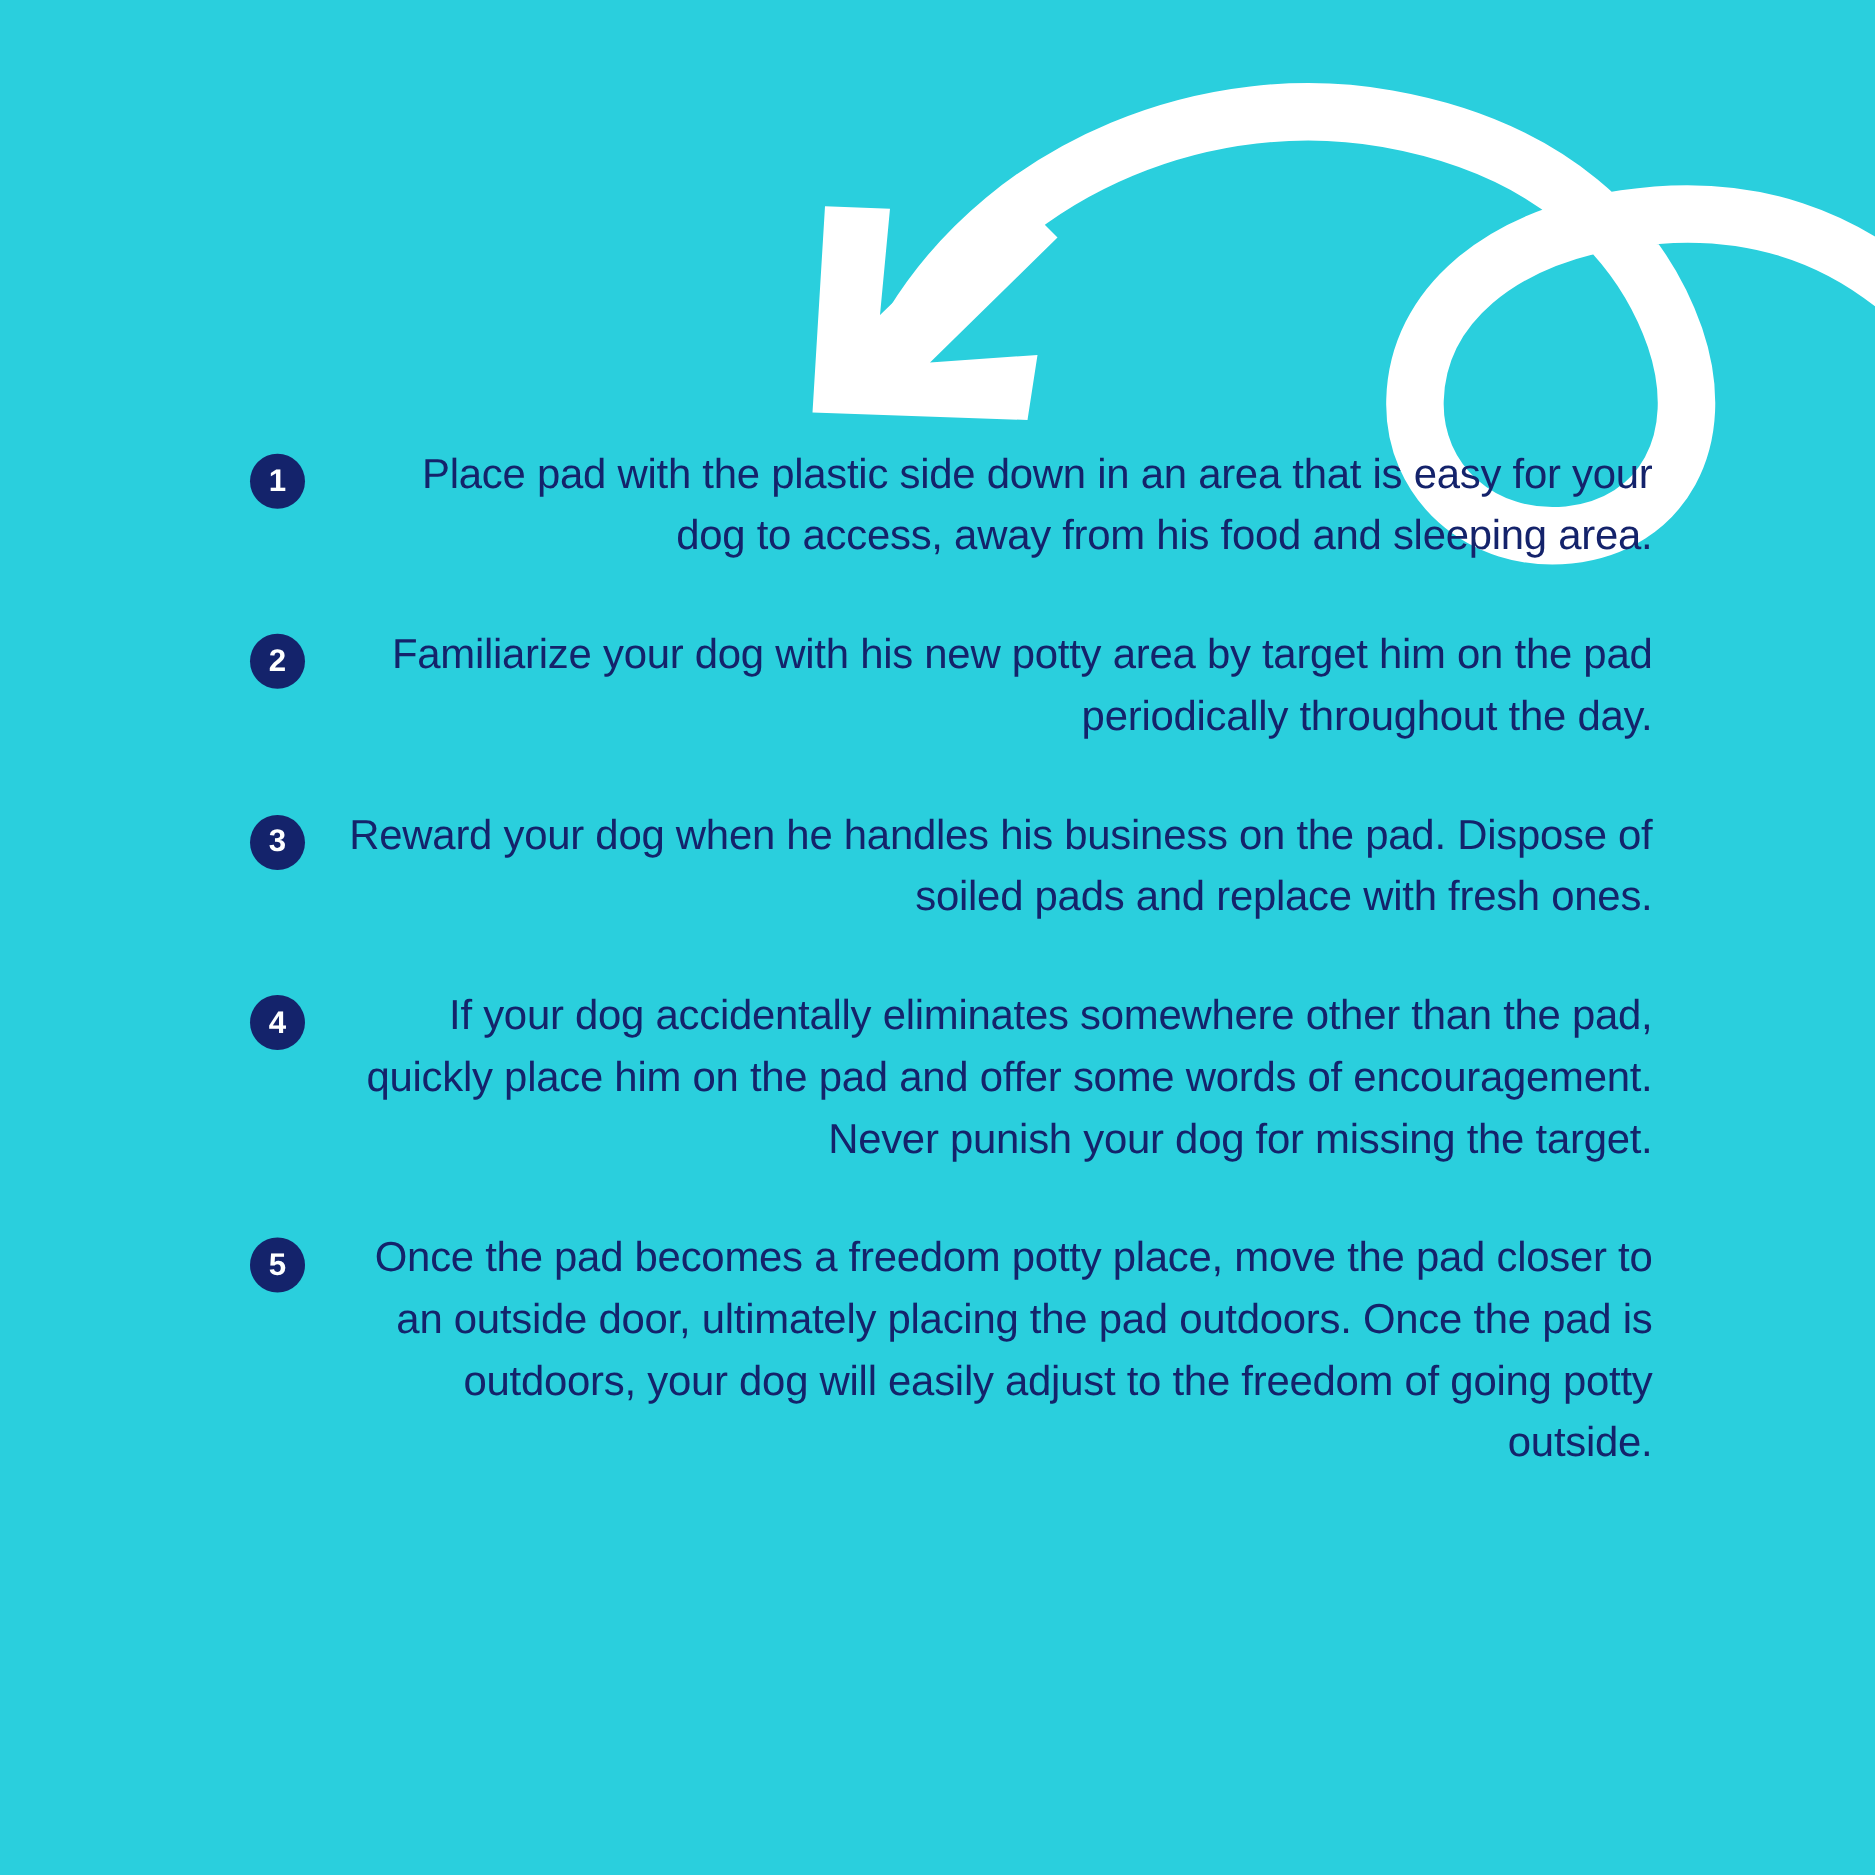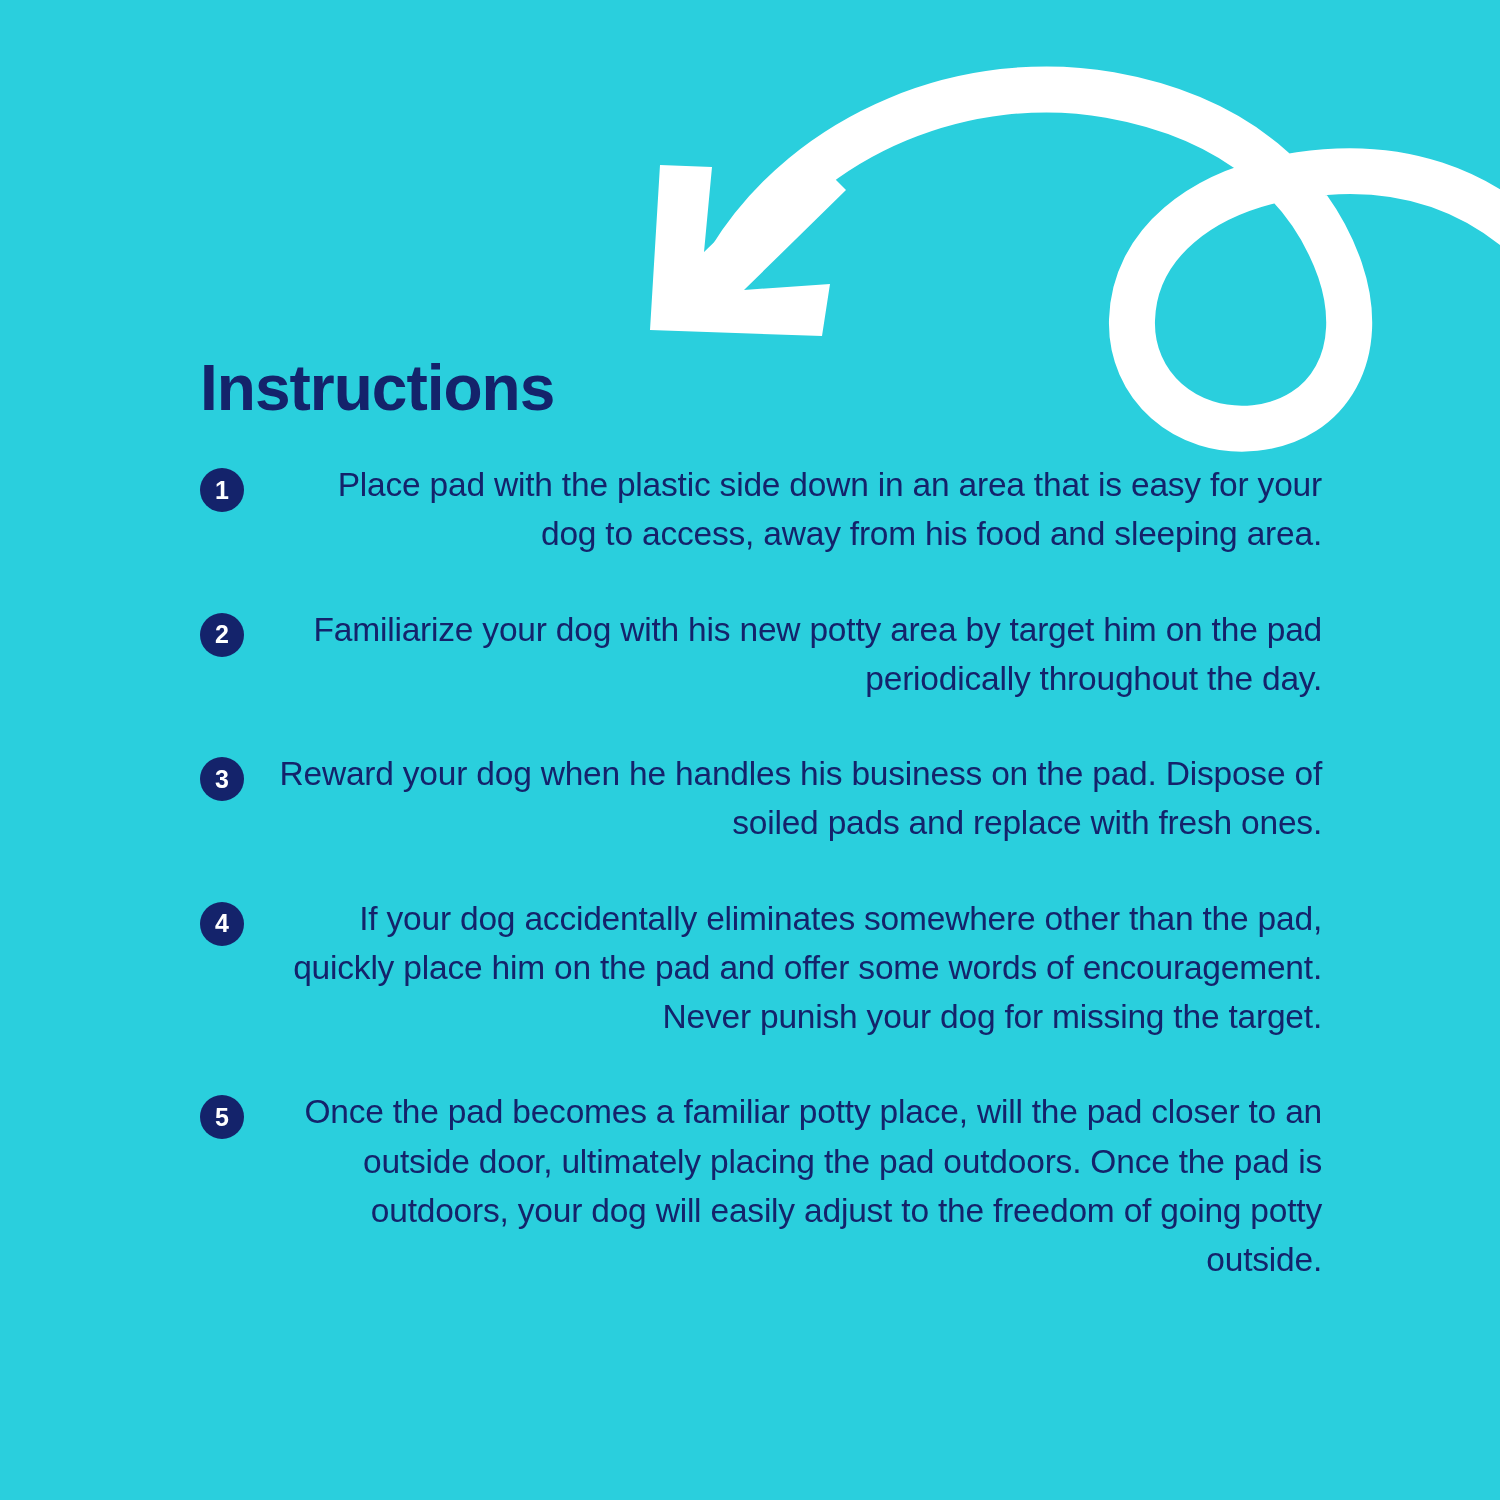--- a/index.html
+++ b/index.html
@@ -86,38 +86,37 @@
 <div id="card">
 
   <svg id="swirl" viewBox="0 0 880 430" aria-hidden="true">
     <g fill="none" stroke="#FFFFFF" stroke-width="46" stroke-linecap="butt">
       <path d="M90 220 C 170 90, 330 30, 470 55 C 600 78, 672 150, 700 230 C 728 312, 690 380, 615 388 C 545 395, 490 345, 492 280 C 494 205, 560 150, 660 135 C 760 120, 840 150, 900 210"></path>
     </g>
     <polygon points="10,290 20,125 72,127 64,212 168,112 206,150 104,250 190,244 182,296" fill="#FFFFFF"></polygon>
   </svg>
 
   <div id="content">
-    <h1 id="title">Instructions</h1>
 
     <ol class="steps">
       <li class="step">
         <span class="bullet">1</span>
         <span class="step-text">Place pad with the plastic side down in an area that is easy for your dog to access, away from his food and sleeping area.</span>
       </li>
       <li class="step">
         <span class="bullet">2</span>
         <span class="step-text">Familiarize your dog with his new potty area by target him on the pad periodically throughout the day.</span>
       </li>
       <li class="step">
         <span class="bullet">3</span>
         <span class="step-text">Reward your dog when he handles his business on the pad. Dispose of soiled pads and replace with fresh ones.</span>
       </li>
       <li class="step">
         <span class="bullet">4</span>
         <span class="step-text">If your dog accidentally eliminates somewhere other than the pad, quickly place him on the pad and offer some words of encouragement. Never punish your dog for missing the target.</span>
       </li>
       <li class="step">
         <span class="bullet">5</span>
-        <span class="step-text">Once the pad becomes a familiar potty place, will the pad closer to an outside door, ultimately placing the pad outdoors. Once the pad is outdoors, your dog will easily adjust to the freedom of going potty outside.</span>
+        <span class="step-text">Once the pad becomes a freedom potty place, move the pad closer to an outside door, ultimately placing the pad outdoors. Once the pad is outdoors, your dog will easily adjust to the freedom of going potty outside.</span>
       </li>
     </ol>
   </div>
 </div>
 
 </body></html>

